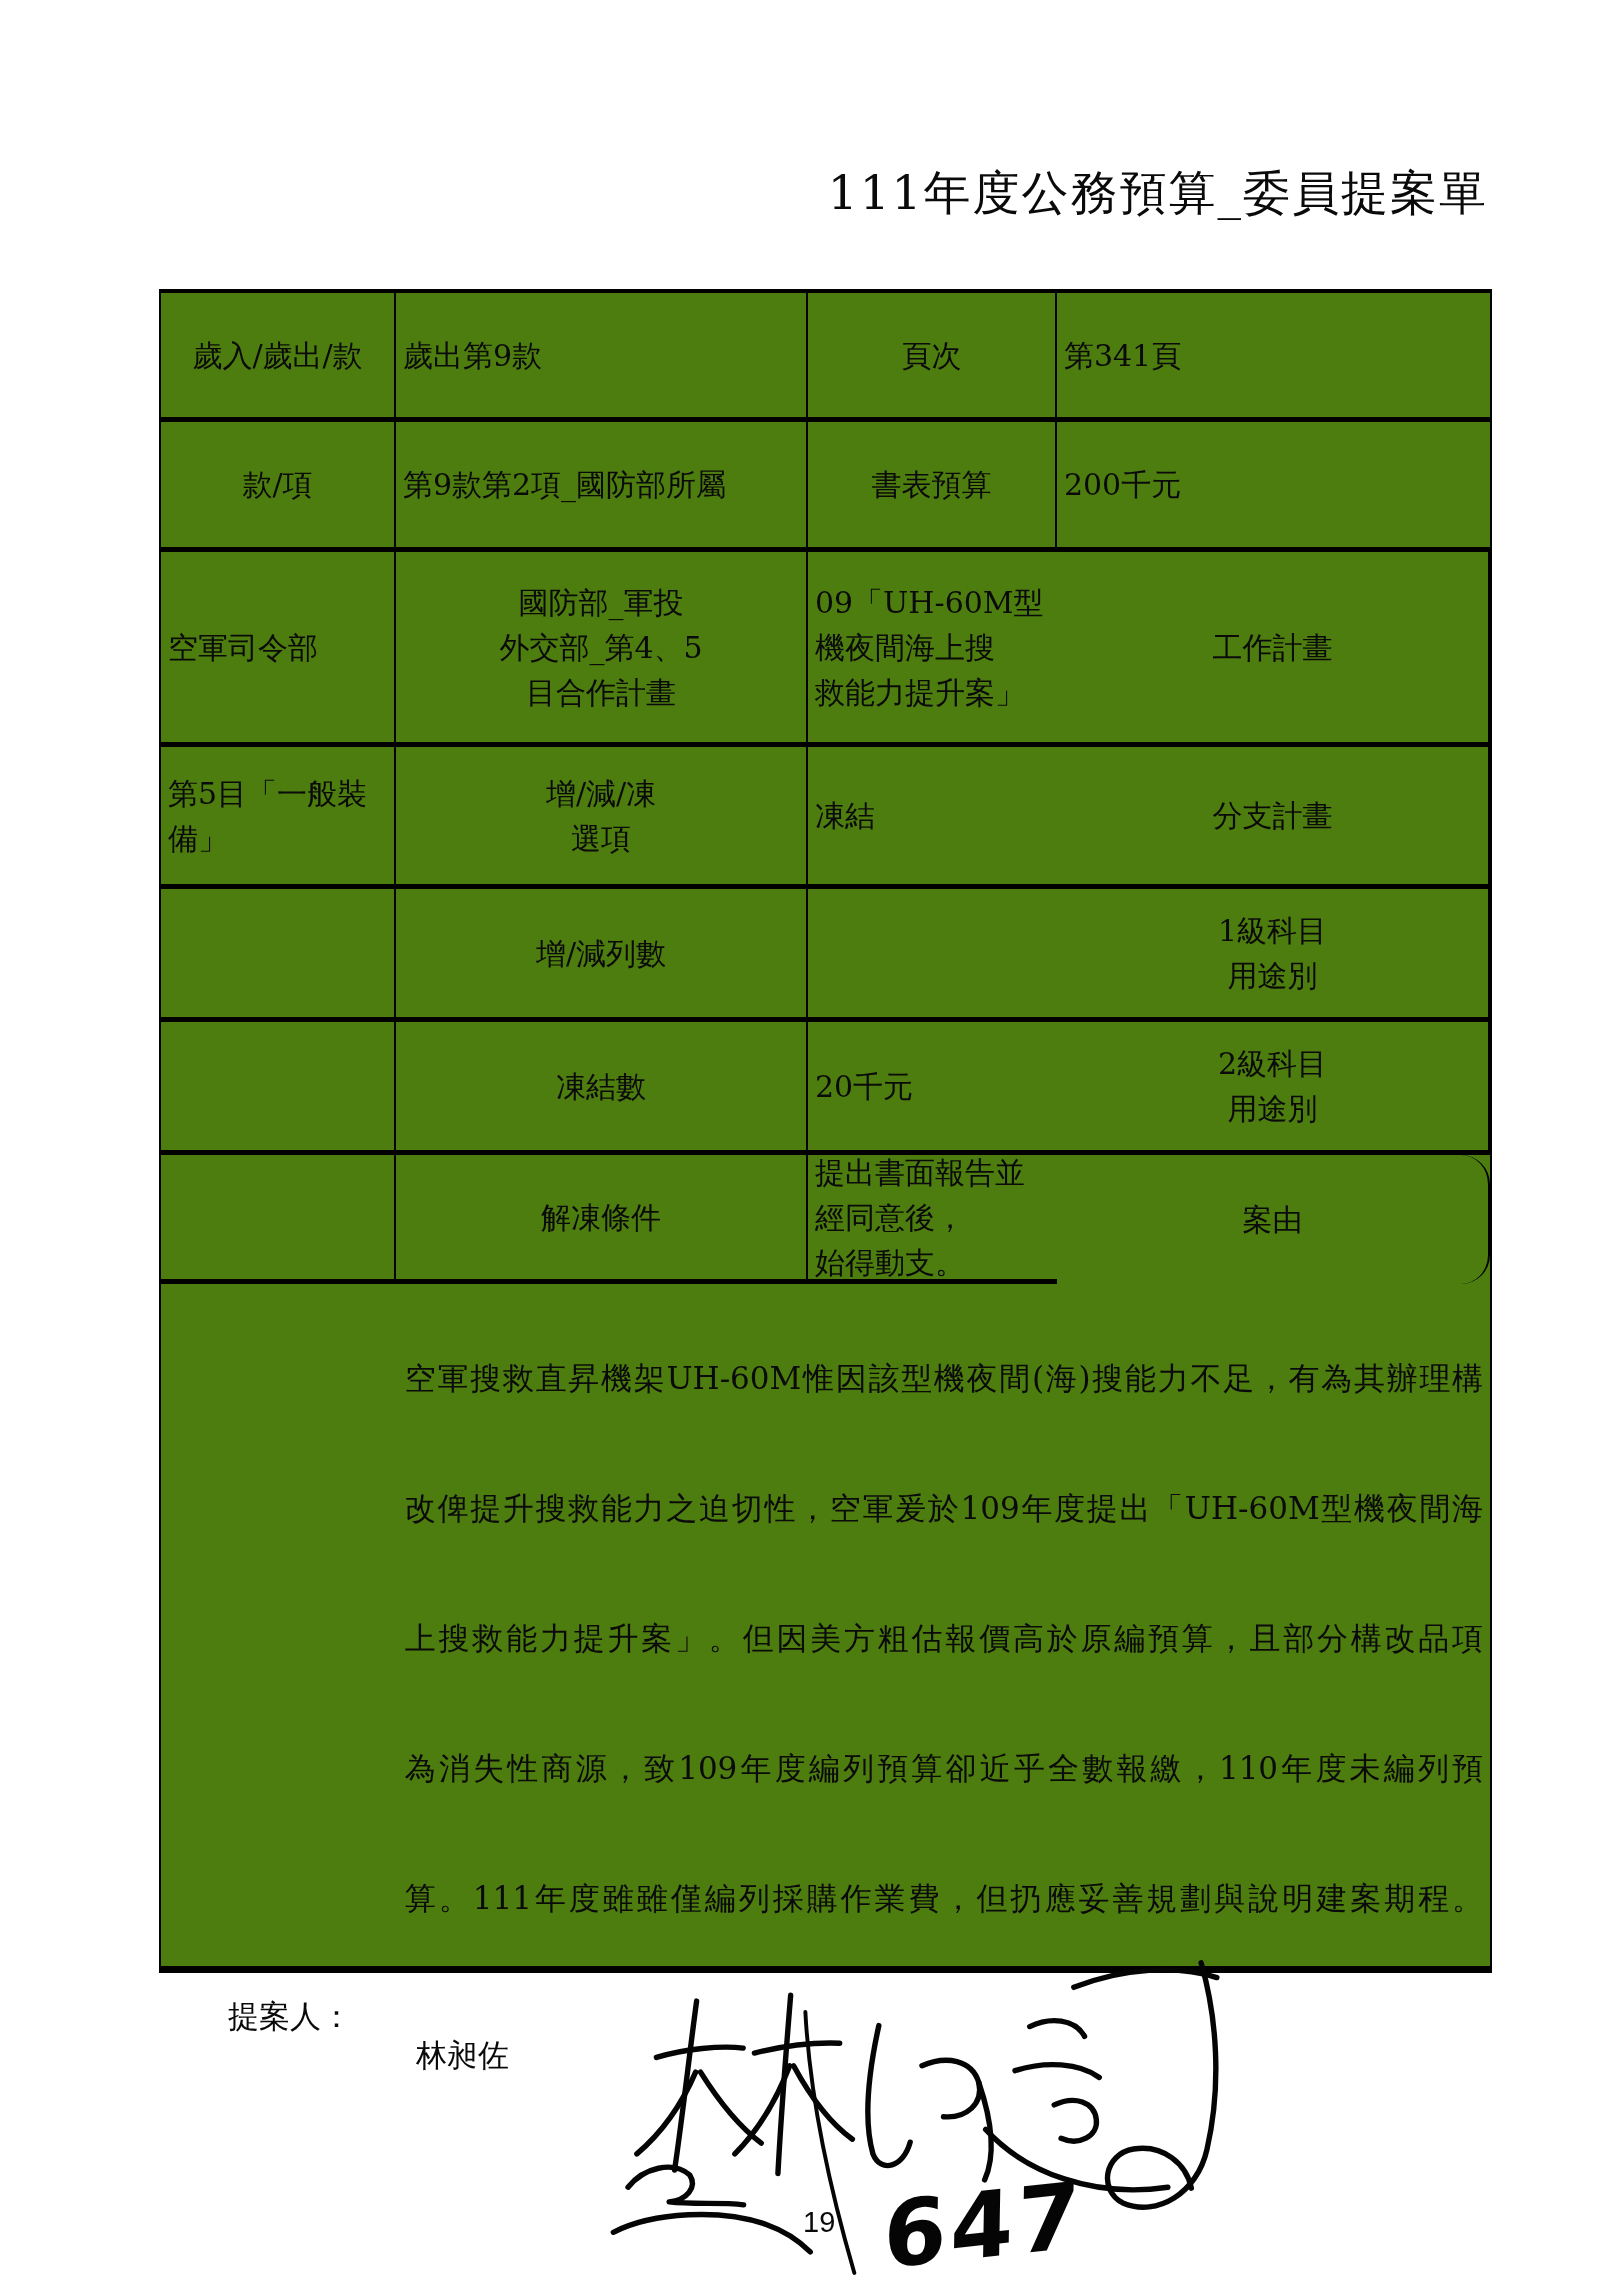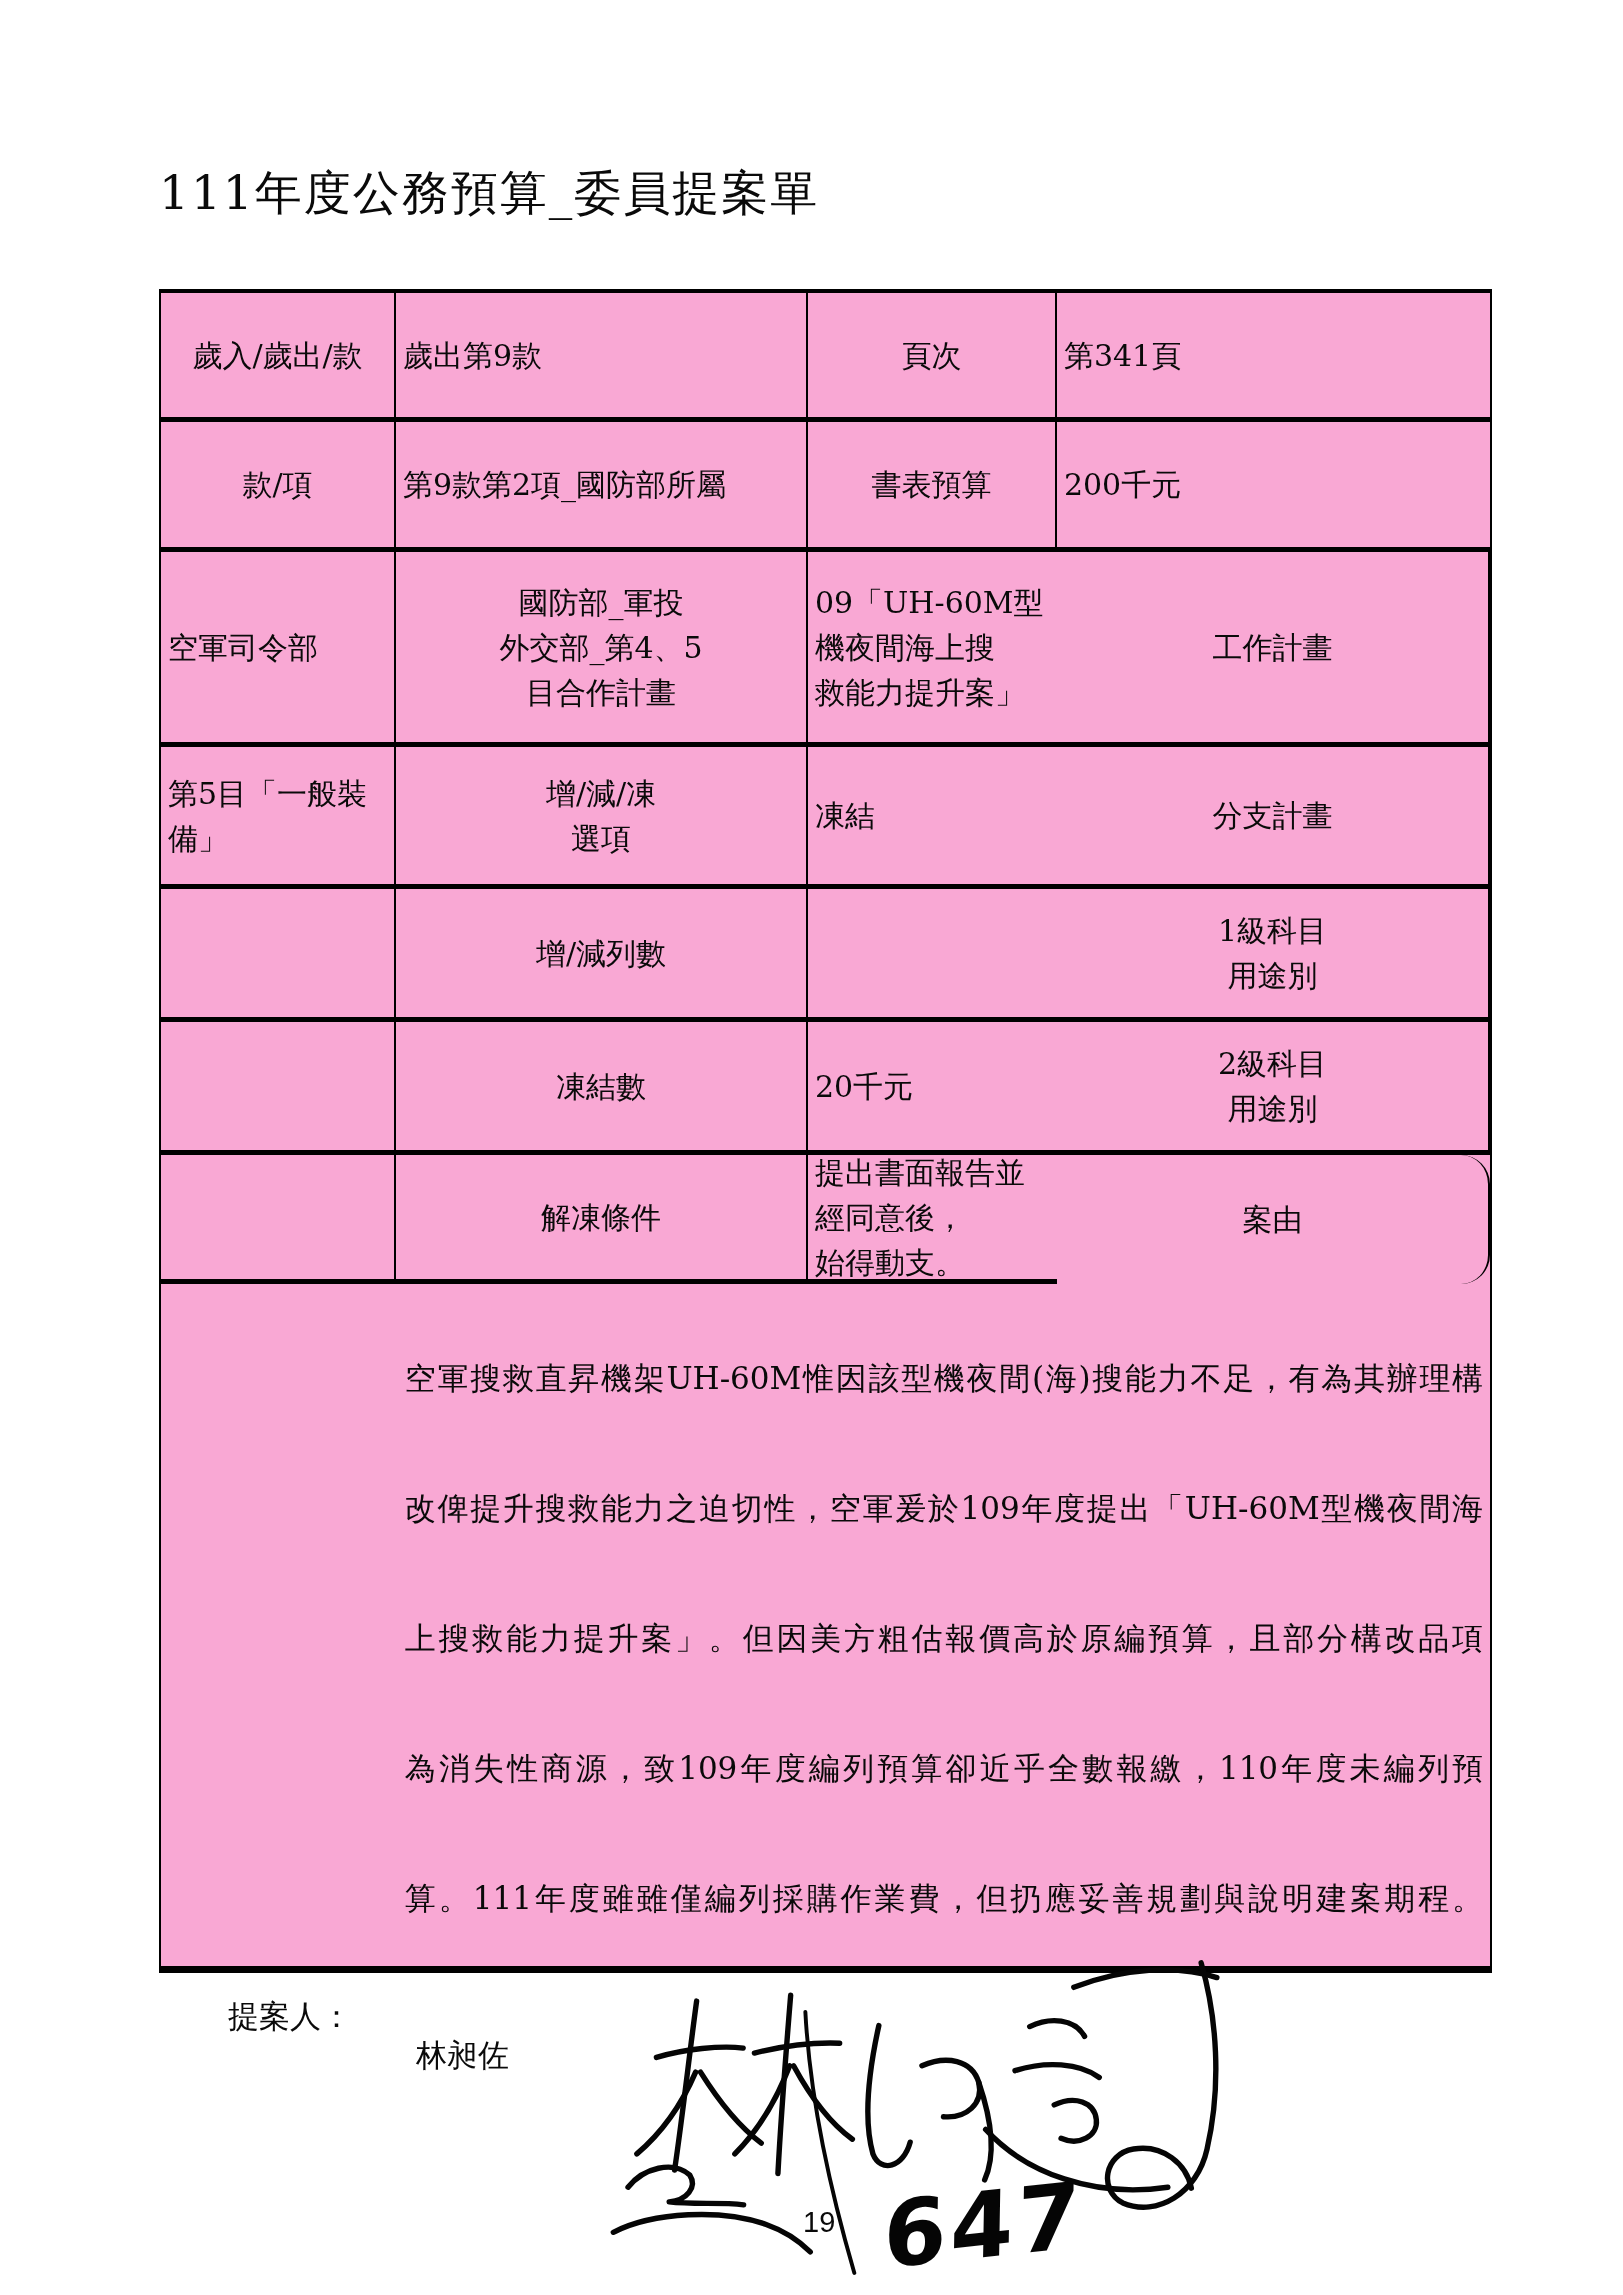--- a/index.html
+++ b/index.html
@@ -5,32 +5,32 @@
   html,body{margin:0;padding:0;}
   body{
     width:1624px;height:2295px;position:relative;
     background:#ffffff;color:#0a0a0a;
     font-family:"DejaVu Serif","Liberation Serif",serif;
     overflow:hidden;
   }
   
   .page-title{
     position:absolute;left:159px;top:162px;width:1329px;
-    text-align:left;font-size:47px;letter-spacing:2px;
+    text-align:right;font-size:47px;letter-spacing:2px;
     font-weight:400;white-space:nowrap;
   }
   
   .budget-table{
     position:absolute;left:159px;top:289px;
     display:grid;
     grid-template-columns:235px 412px 249px 433px;
     grid-template-rows:129px 130px 195px 142px 133px 133px 129px 682px;
     border:4.9px solid #000;
     border-left-width:2.5px;border-right-width:2.9px;border-bottom-width:7.4px;
-    background:#f9a8d4;
+    background:#4d7c0f;
     box-sizing:content-box;
   }
   .cell{
     border-right:2.5px solid #000;
     border-bottom:5.9px solid #000;
     display:flex;align-items:center;
     font-size:30px;line-height:1.5;
     white-space:pre-line;
     box-sizing:border-box;
     overflow:hidden;

